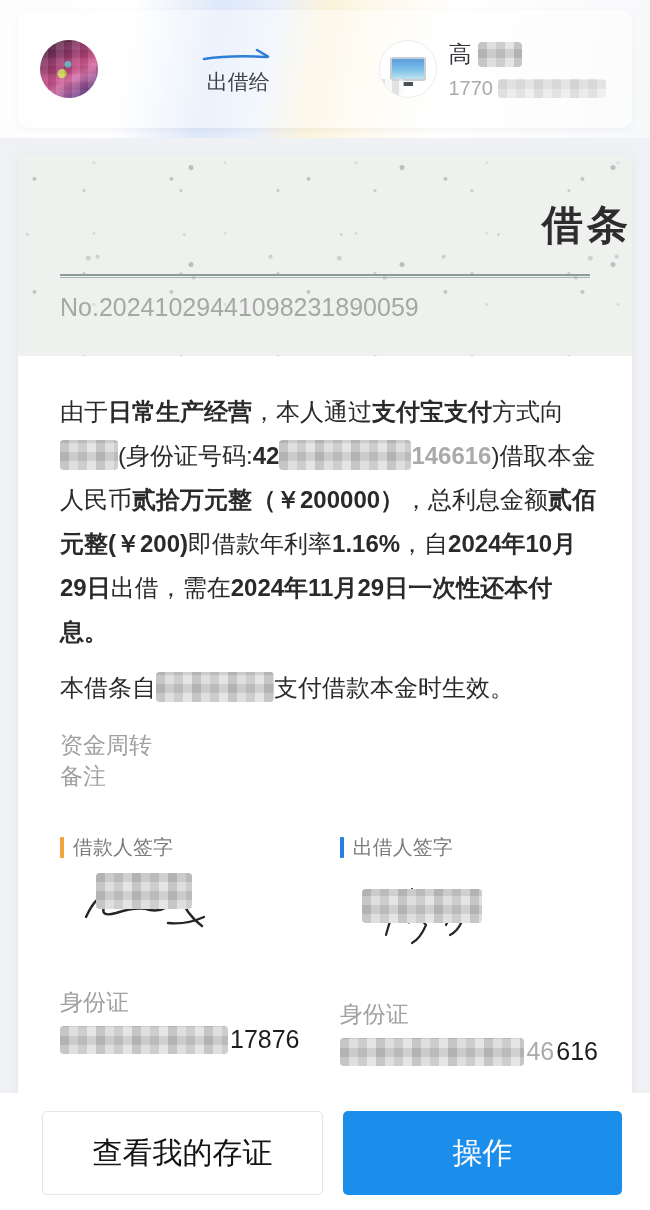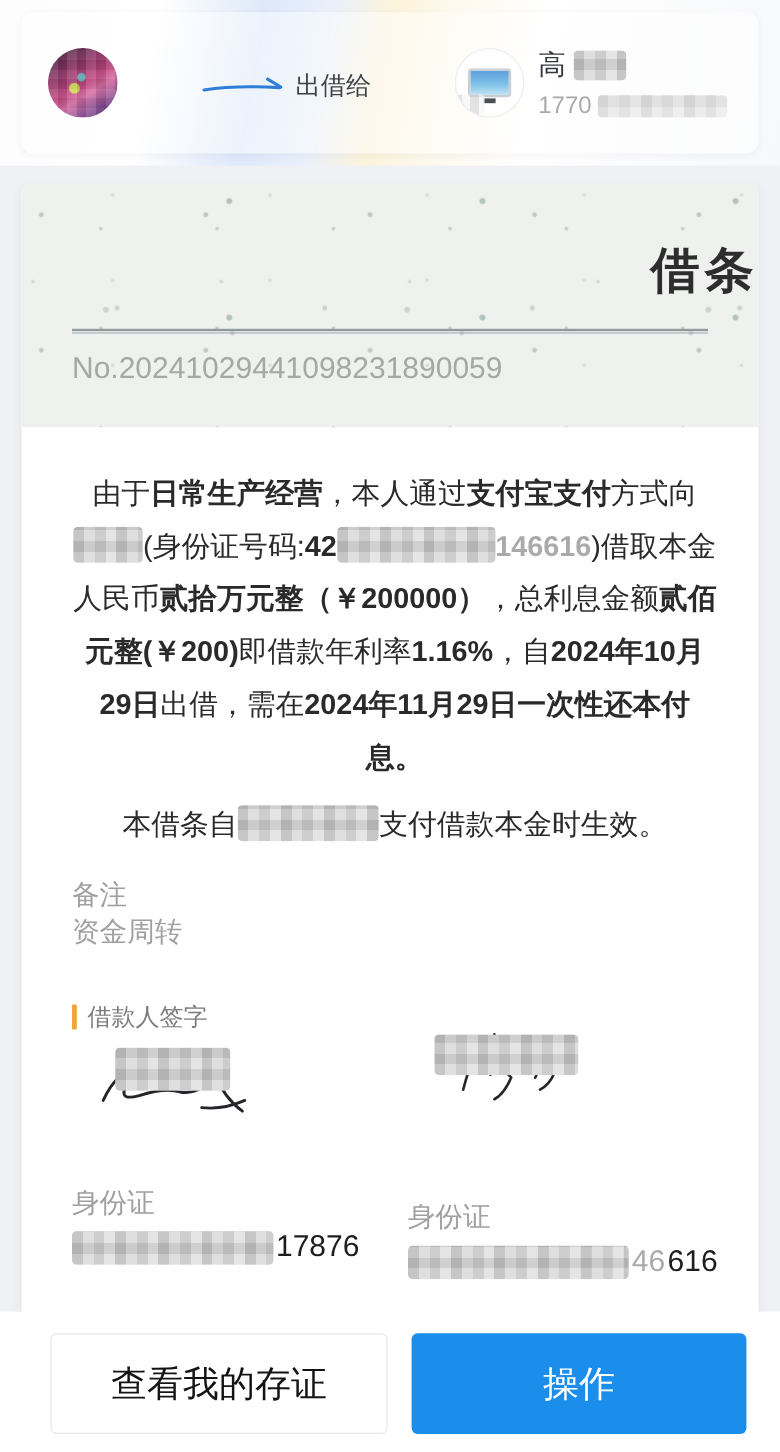--- a/index.html
+++ b/index.html
@@ -48,21 +48,21 @@
   }
   .tv::after{ content:""; position:absolute; left:11px; bottom:-7px; width:10px; height:4px; background:#4a4f55; }
   .avatar-lender::after{
     content:""; position:absolute; left:-2px; bottom:2px; width:26px; height:16px; border-radius:3px;
     background:repeating-linear-gradient(90deg, rgba(210,210,210,.8) 0 7px, rgba(245,245,245,.8) 7px 14px);
     opacity:.8;
   }
   .p-info{ display:flex; flex-direction:column; gap:7px; }
   .p-name-row{ display:flex; align-items:center; gap:6px; font-size:23px; color:#33373c; }
   .p-phone-row{ display:flex; align-items:center; gap:5px; font-size:20px; color:#b9bdc2; }
-  .transfer{ display:flex; flex-direction:row; align-items:center; gap:5px; margin-top:4px; }
+  .transfer{ display:flex; flex-direction:column; align-items:center; gap:5px; margin-top:4px; }
   .transfer-label{ font-size:21px; color:#3c4248; }
 
   
   .mosaic{
     display:inline-block; vertical-align:middle; border-radius:4px;
     background-color:#e4e4e4;
     background-image:
       repeating-linear-gradient(90deg, rgba(120,120,120,.30) 0 9px, rgba(200,200,200,.28) 9px 18px, rgba(150,150,150,.32) 18px 27px, rgba(220,220,220,.25) 27px 36px),
       repeating-linear-gradient(0deg, rgba(235,235,235,.55) 0 9px, rgba(175,175,175,.45) 9px 18px);
   }
@@ -97,21 +97,21 @@
   }
   .title-divider{
     margin:21px 42px 0;
     border-top:2px solid #8f9a9a;
     border-bottom:1px solid #a9b3b3;
     height:4px;
   }
   .iou-number{ margin:15px 42px 0; font-size:25px; color:#a5a8a5; }
 
   .iou-body{ padding:34px 34px 22px 42px; }
-  .clause{ font-size:24px; line-height:44px; color:#2a2a2a;text-align:center; }
+  .clause{ font-size:24px; line-height:44px; color:#2a2a2a; }
   .clause .mosaic{ vertical-align:-6px; }
   .p2{ margin-top:12px; }
   .remark{ margin-top:20px; font-size:23px; line-height:31px; color:#a0a0a0; }
 
   .two-col{ display:flex; }
   .col-l{ width:52%; padding-right:8px; }
   .col-r{ width:48%; }
 
   .sig-row{ margin-top:42px; }
   .sig-label{ display:flex; align-items:center; font-size:20px; color:#7b7b7b; }
@@ -187,38 +187,42 @@
     <div class="iou-number">No.20241029441098231890059</div>
   </div>
 
   <div class="iou-body">
 
     <p class="clause"><span>由于</span><span style="font-weight: 700;">日常生产经营</span><span>，本人通过</span><span style="font-weight: 700;">支付宝支付</span><span>方式向</span><span class="mosaic" style="width: 58px; height: 30px;"></span><span>(身份证号码:</span><span style="font-weight: 700;">42</span><span class="mosaic" style="width: 132px; height: 30px;"></span><span class="faint" style="font-weight: 700;">146616</span><span>)借取本金人民币</span><span style="font-weight: 700;">贰拾万元整（￥200000）</span><span>，总利息金额</span><span style="font-weight: 700;">贰佰元整(￥200)</span><span>即借款年利率</span><span style="font-weight: 700;">1.16%</span><span>，自</span><span style="font-weight: 700;">2024年10月29日</span><span>出借，需在</span><span style="font-weight: 700;">2024年11月29日一次性还本付息。</span></p>
 
     <p class="clause p2"><span>本借条自</span><span class="mosaic" style="width: 118px; height: 30px;"></span><span>支付借款本金时生效。</span></p>
 
     <div class="remark">
+      <div>资金周转</div>
       <div>备注</div>
-      <div>资金周转</div>
     </div>
 
     <div class="two-col sig-row">
       <div class="col-l">
         <div class="sig-label">
           <span class="sig-bar orange"></span>
           <span>借款人签字</span>
         </div>
         <div class="sig-canvas">
           <svg width="200" height="80" viewBox="0 0 200 80">
             <path d="M14 38 q12 -26 24 -20 q-16 22 6 16 q22 -7 34 -3 q16 3 30 -14 q6 18 22 30 M96 44 q18 2 36 -6" fill="none" stroke="#26262a" stroke-width="2.4" stroke-linecap="round"></path>
           </svg>
           <span class="mosaic sig-mask" style="left:36px;top:2px;width:96px;height:36px"></span>
         </div>
       </div>
       <div class="col-r">
+        <div class="sig-label">
+          <span class="sig-bar blue"></span>
+          <span>出借人签字</span>
+        </div>
         <div class="sig-canvas">
           <svg width="200" height="84" viewBox="0 0 200 84">
             <path d="M48 16 q-10 24 -14 40 M60 10 q4 16 -4 34 q10 -8 18 2 q-6 14 -14 18 M92 20 q10 12 2 26 M104 12 q14 10 6 30 q-4 10 -12 14" fill="none" stroke="#26262a" stroke-width="2.2" stroke-linecap="round"></path>
           </svg>
           <span class="mosaic sig-mask" style="left:22px;top:18px;width:120px;height:34px"></span>
         </div>
       </div>
     </div>
 
     <div class="two-col kv-row" style="margin-top:14px">

